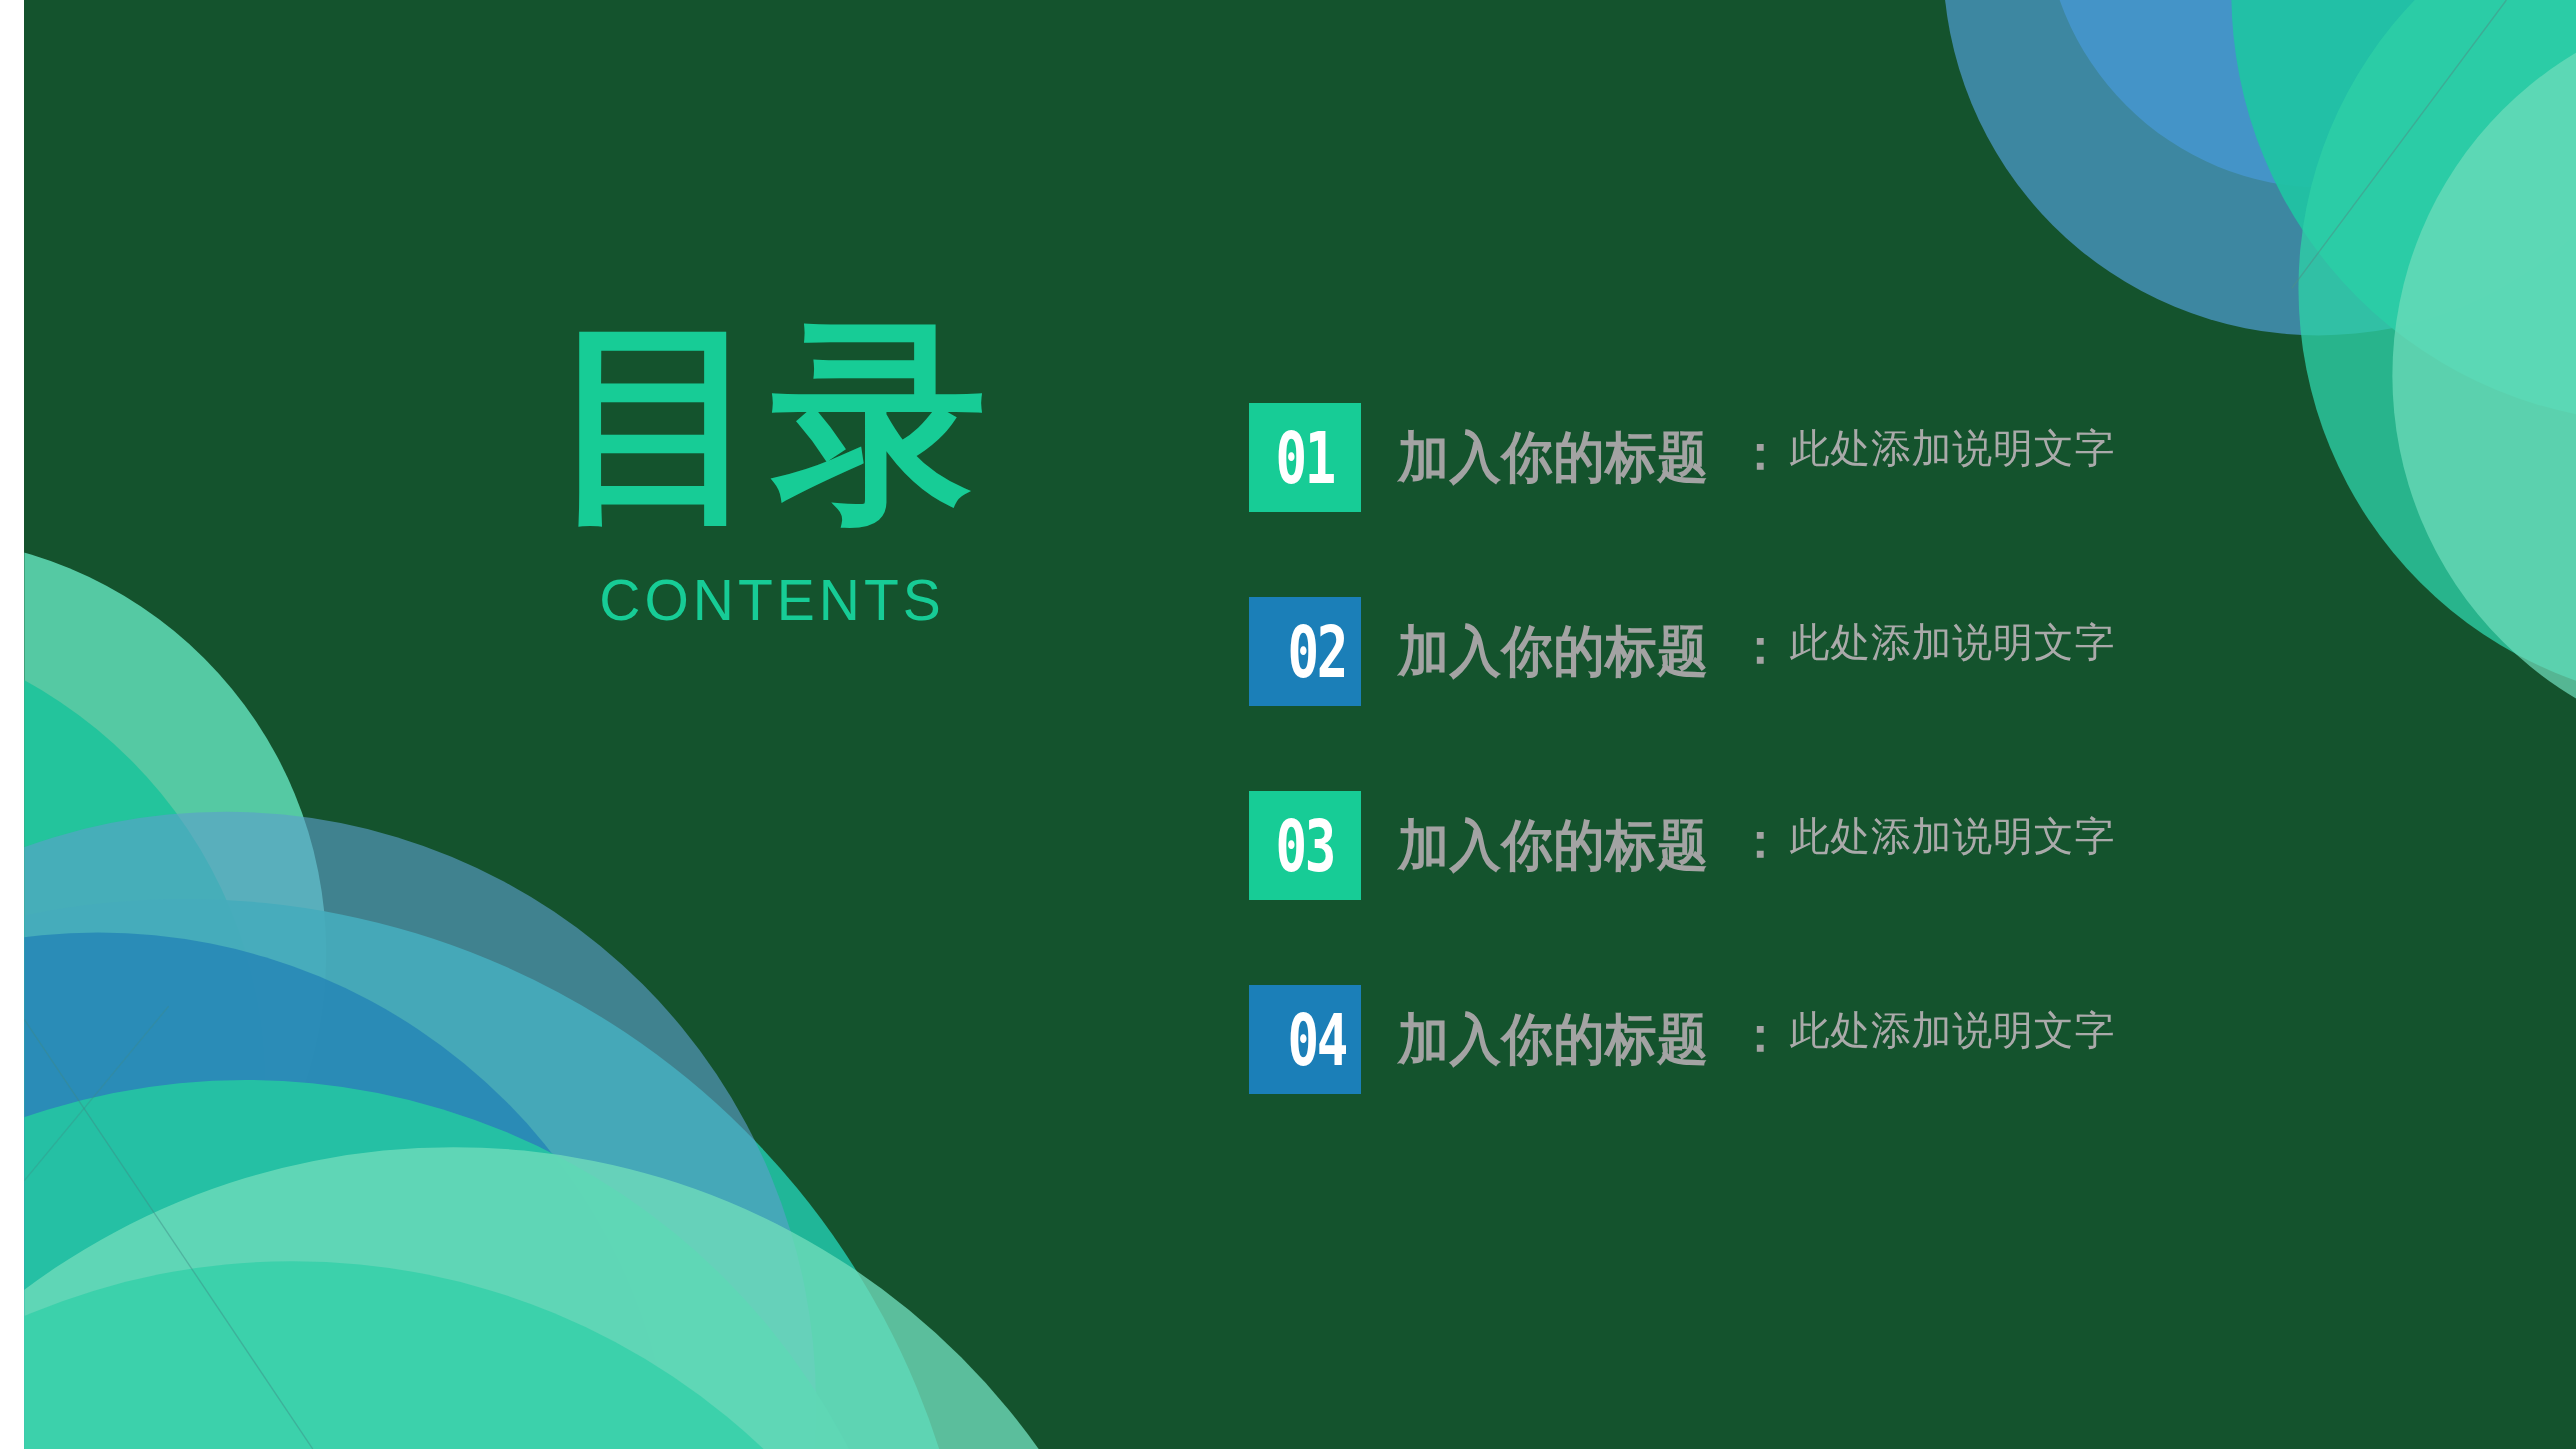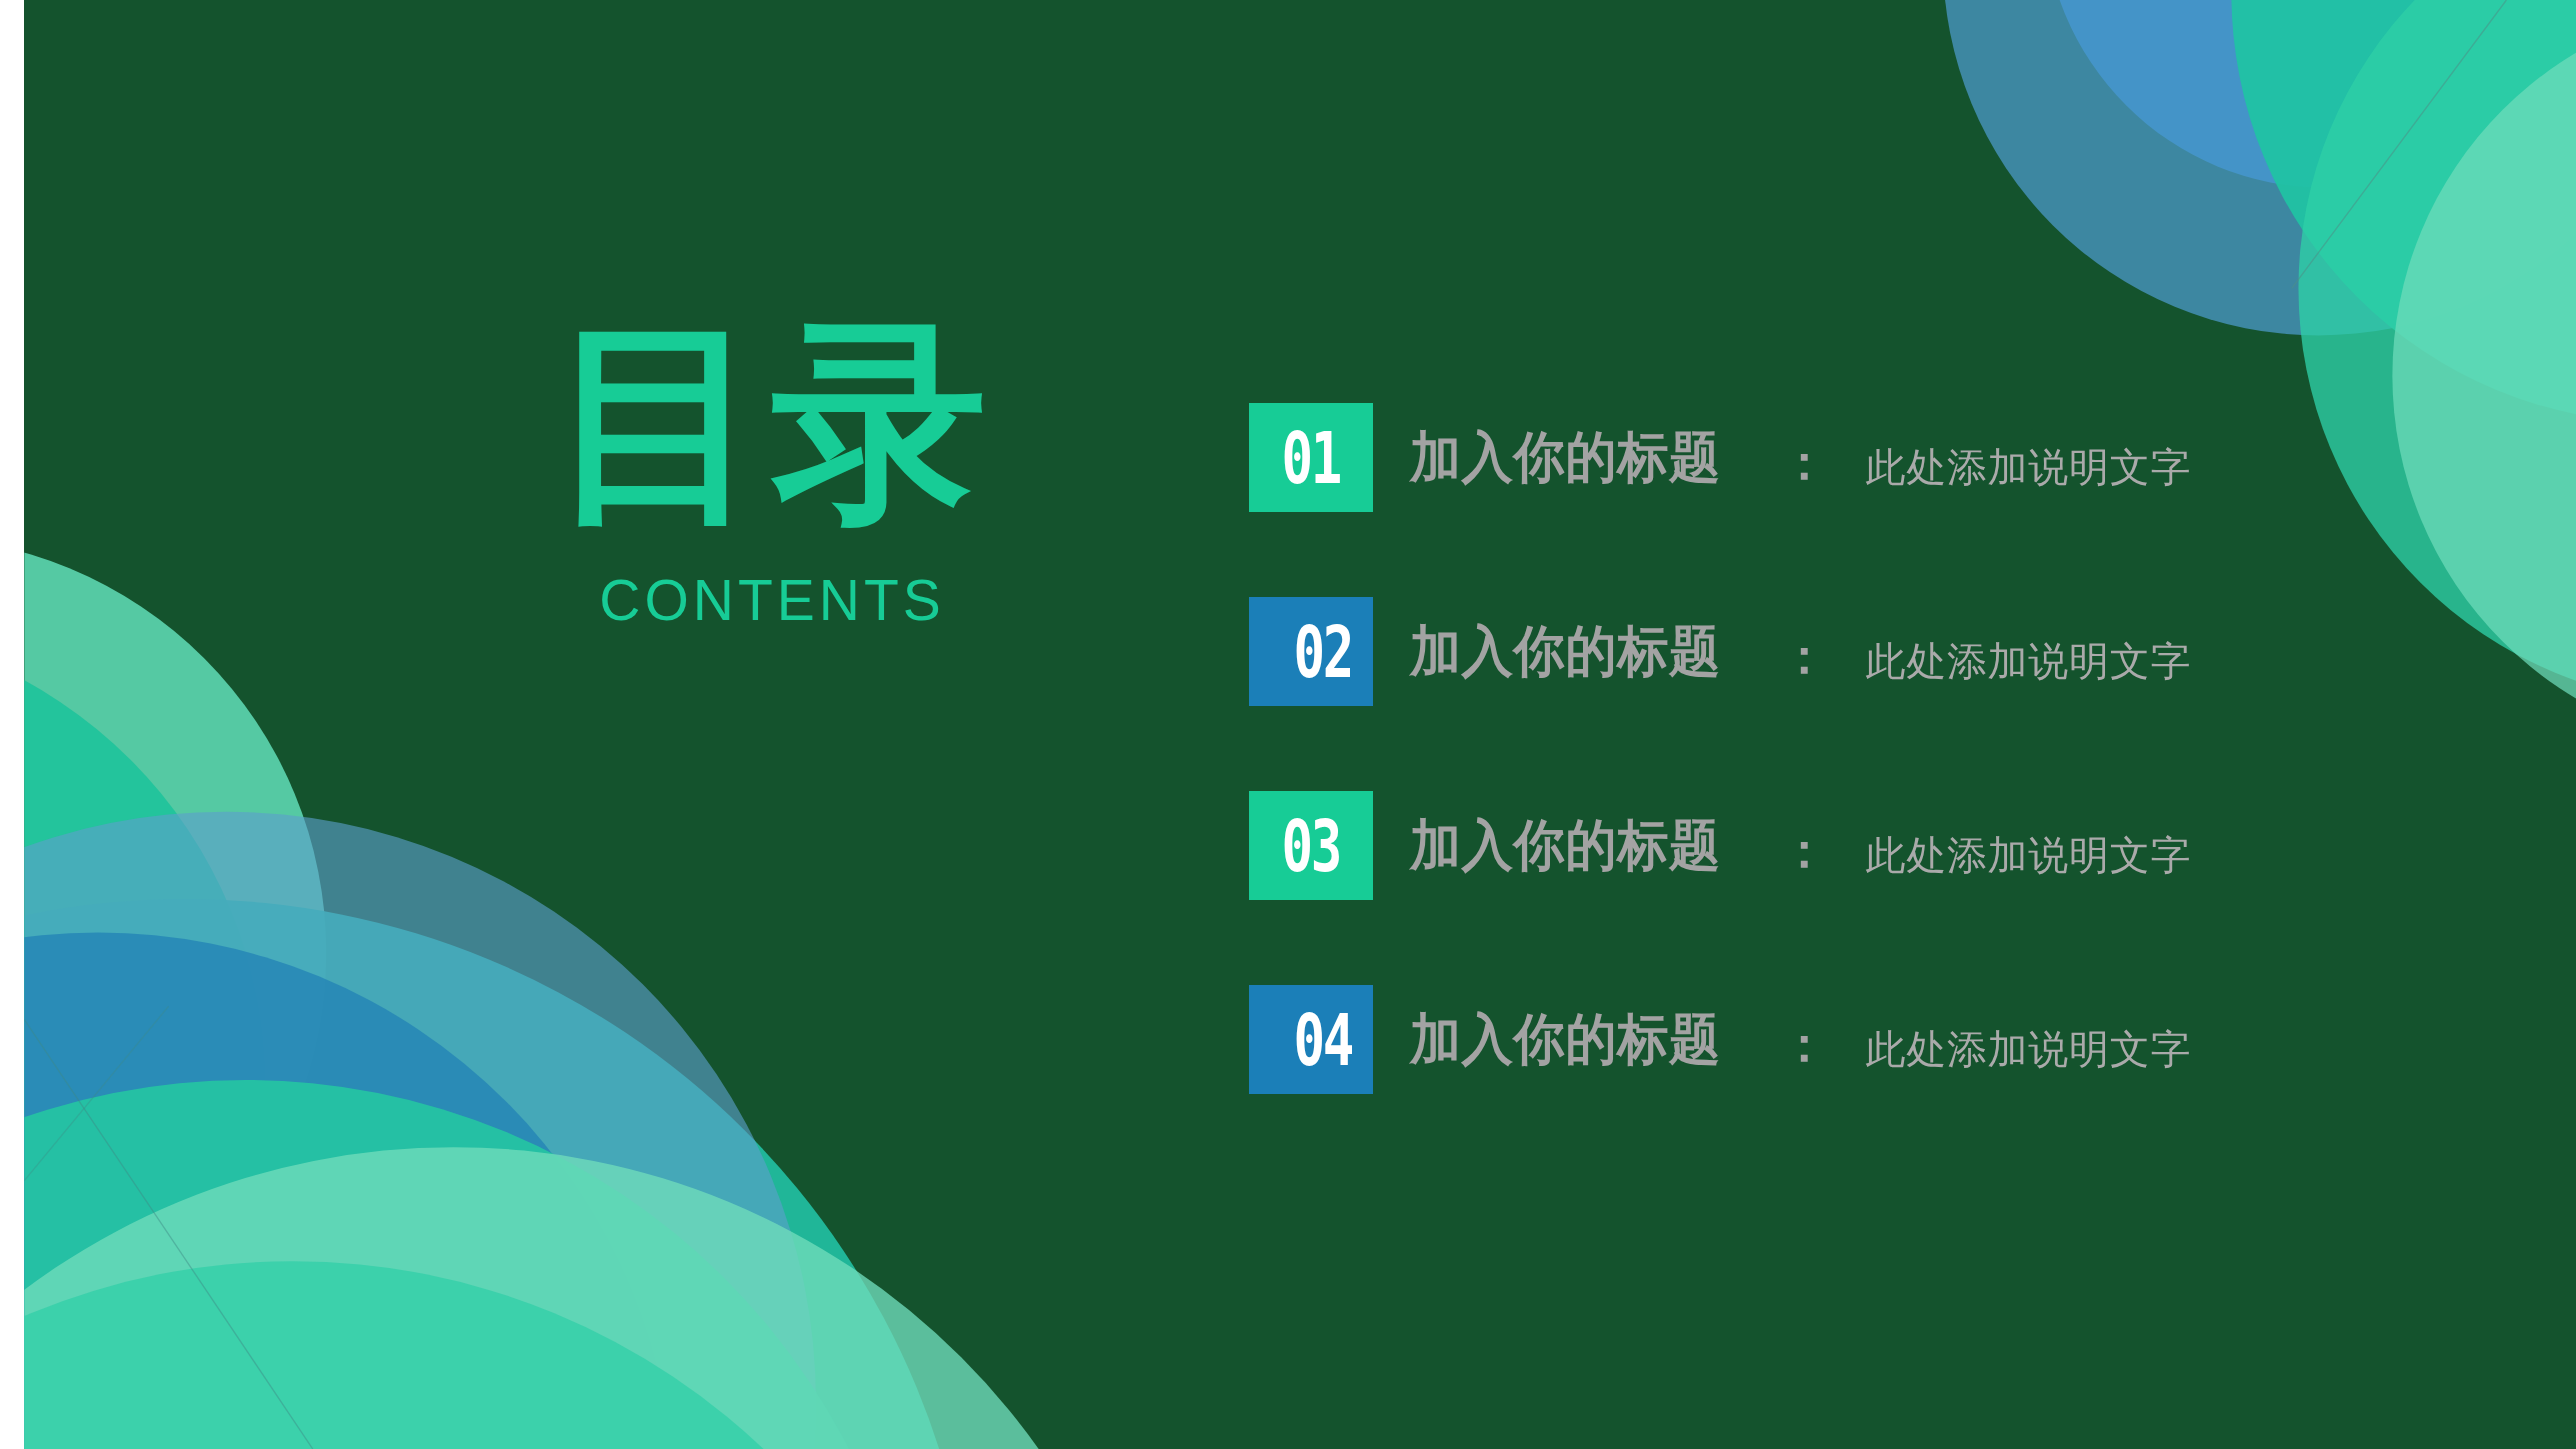--- a/index.html
+++ b/index.html
@@ -75,21 +75,21 @@
     position: relative;
     display: flex;
     align-items: center;
     height: 109px;
     margin-bottom: 85px;
   }
   .content-row:last-child { margin-bottom: 0; }
 
   .badge {
     flex: 0 0 auto;
-    width: 124px;
+    width: 112px;
     height: 109px;
     display: flex;
     align-items: center;
     justify-content: center;
     box-sizing: border-box;
   }
   .badge-green { background: #17CC96; }
   .badge-blue  { background: #1B7FB8; padding-left: 24px; }
   .badge-num {
     font-family: "DejaVu Sans Mono", "Liberation Mono", monospace;
@@ -97,23 +97,22 @@
     font-weight: 700;
     color: #ffffff;
     letter-spacing: -2.7px;
     line-height: 1;
     transform: scaleX(0.82) scaleY(1.12);
   }
 
   .row-text {
     margin-left: 37px;
     display: flex;
-    align-items: flex-end;
+    align-items: flex-start;
     white-space: nowrap;
-    gap: 32px;
   }
   .row-title {
     font-family: "DejaVu Sans", "Liberation Sans", sans-serif;
     font-size: 55px;
     font-weight: 700;
     color: #A3A3A3;
     letter-spacing: 0.7px;
     transform: scaleX(0.93);
     transform-origin: left center;
   }

